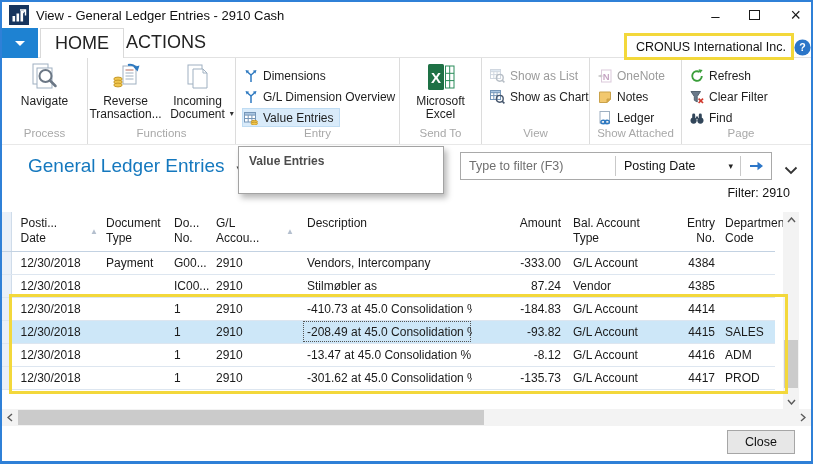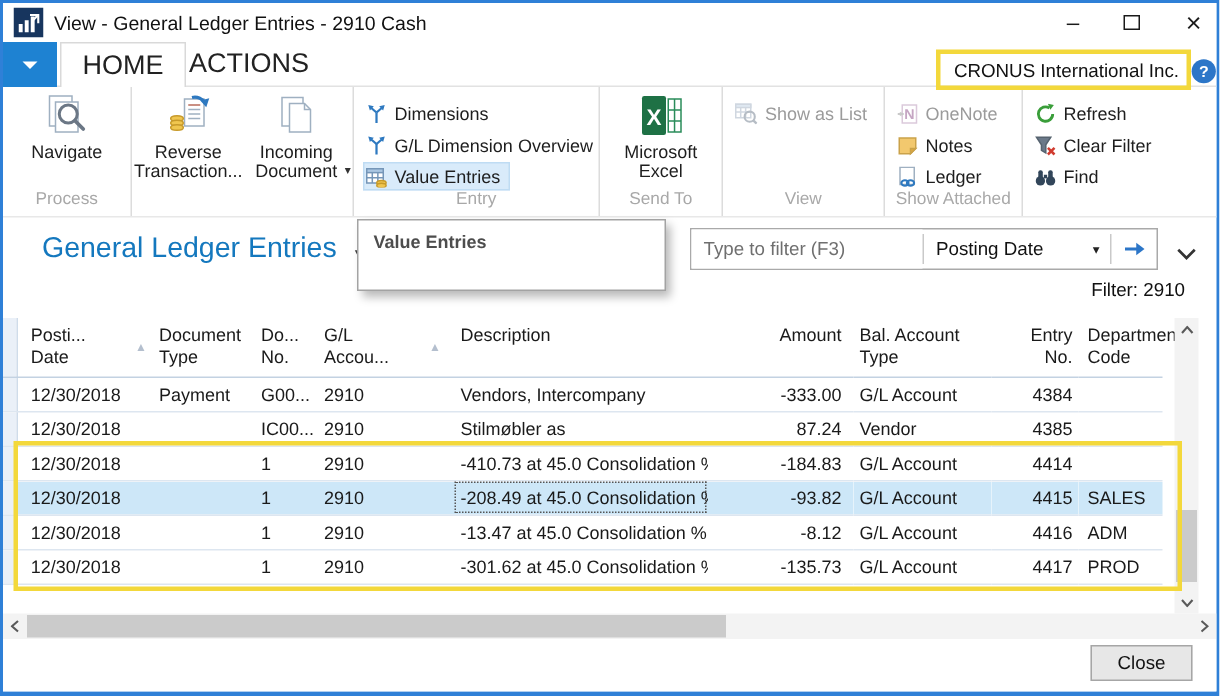--- a/index.html
+++ b/index.html
@@ -162,20 +162,21 @@
         <div class="bigbtn">
           <svg width="30" height="30" viewBox="0 0 30 30">
               <rect x="5" y="3" width="14" height="19" fill="#fff" stroke="#9fb0c1"></rect>
               <path d="M10 7 h10 l4 4 v15 h-14 z" fill="#fff" stroke="#9fb0c1"></path>
               <path d="M20 7 v4 h4" fill="none" stroke="#9fb0c1"></path>
             </svg>
           <span class="lbl" style="white-space: pre-line;">Incoming
 Document<span class="dd">▾</span></span>
         </div>
       </div>
+      <div class="rg-label">Functions</div>
     </div>
 
     <div class="rgroup" style="width:164px">
       <div class="rg-content" style="justify-content:flex-end">
         <div class="smallcol">
           <div class="smallbtn">
             <svg width="14" height="14" viewBox="0 0 14 14">
                 <g stroke="#2e79c0" stroke-width="1.5" fill="none">
                   <line x1="7" y1="13" x2="7" y2="6"></line>
                   <line x1="7" y1="6" x2="3.5" y2="3"></line>
@@ -241,20 +242,32 @@
                 <rect x="0.5" y="1.5" width="10" height="9" fill="#fff" stroke="#98a8bc"></rect>
                 <rect x="0.5" y="1.5" width="10" height="2.2" fill="#b9cde2" stroke="#98a8bc"></rect>
                 <line x1="0.5" y1="6.6" x2="10.5" y2="6.6" stroke="#98a8bc"></line>
                 <line x1="3.8" y1="3.7" x2="3.8" y2="10.5" stroke="#98a8bc"></line>
                 <line x1="7.1" y1="3.7" x2="7.1" y2="10.5" stroke="#98a8bc"></line>
                 <circle cx="9.8" cy="9.8" r="3.4" fill="none" stroke="#5f6f80" stroke-width="1.4"></circle>
                 <line x1="12.2" y1="12.2" x2="14.4" y2="14.4" stroke="#5f6f80" stroke-width="1.6"></line>
               </svg>
             <span>Show as List</span>
           </div>
+          <div class="smallbtn">
+            <svg width="15" height="15" viewBox="0 0 15 15">
+                <rect x="0.5" y="1.5" width="10" height="9" fill="#fff" stroke="#7596b8"></rect>
+                <rect x="0.5" y="1.5" width="10" height="2.2" fill="#aac6e2" stroke="#7596b8"></rect>
+                <line x1="0.5" y1="6.6" x2="10.5" y2="6.6" stroke="#7596b8"></line>
+                <line x1="3.8" y1="3.7" x2="3.8" y2="10.5" stroke="#7596b8"></line>
+                <line x1="7.1" y1="3.7" x2="7.1" y2="10.5" stroke="#7596b8"></line>
+                <circle cx="9.8" cy="9.8" r="3.4" fill="none" stroke="#44546a" stroke-width="1.4"></circle>
+                <line x1="12.2" y1="12.2" x2="14.4" y2="14.4" stroke="#44546a" stroke-width="1.6"></line>
+              </svg>
+            <span>Show as Chart</span>
+          </div>
         </div>
       </div>
       <div class="rg-label">View</div>
     </div>
 
     <div class="rgroup" style="width:92px">
       <div class="rg-content" style="justify-content:flex-start">
         <div class="smallcol">
           <div class="smallbtn disabled">
             <svg width="14" height="14" viewBox="0 0 14 14">
@@ -310,20 +323,21 @@
                   <circle cx="10.4" cy="9.6" r="3.1"></circle>
                   <rect x="2.2" y="2.5" width="3" height="6" rx="1.4"></rect>
                   <rect x="8.8" y="2.5" width="3" height="6" rx="1.4"></rect>
                   <rect x="5.9" y="5.5" width="2.2" height="2.4"></rect>
                 </g>
               </svg>
             <span>Find</span>
           </div>
         </div>
       </div>
+      <div class="rg-label">Page</div>
     </div>
   </div>
 
   <div class="page-title">
     <span>General Ledger Entries</span>
     <span class="caret">▾</span>
   </div>
 
   <div class="tooltip">
     <span>Value Entries</span>

